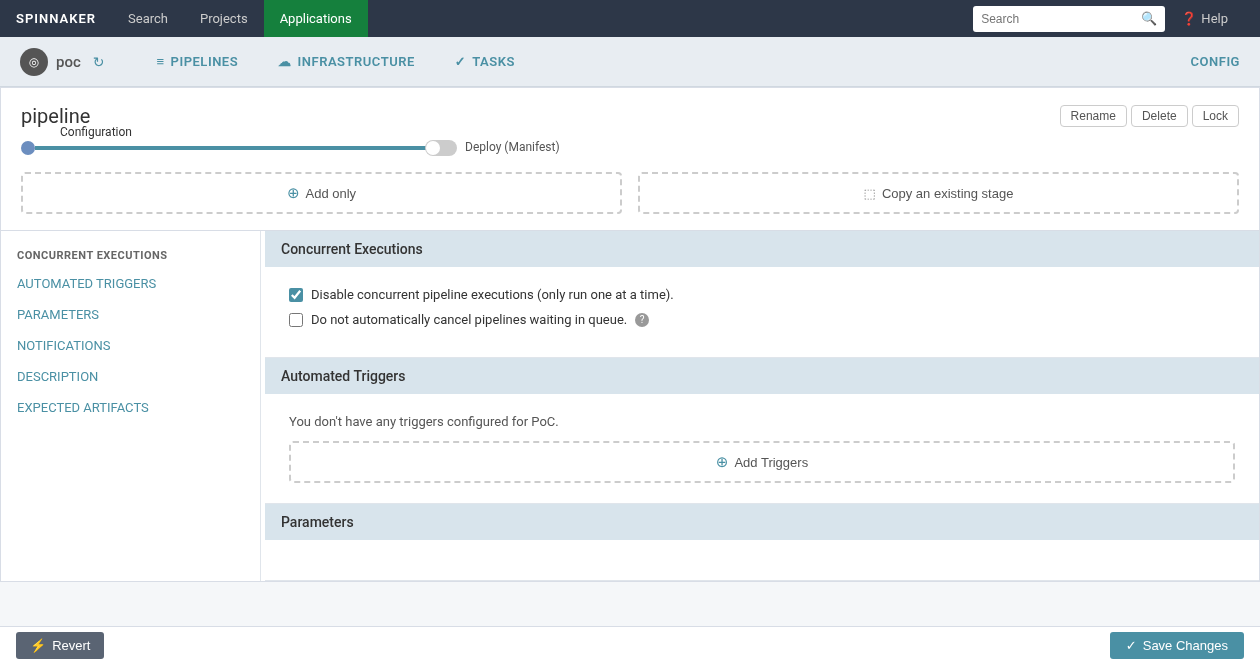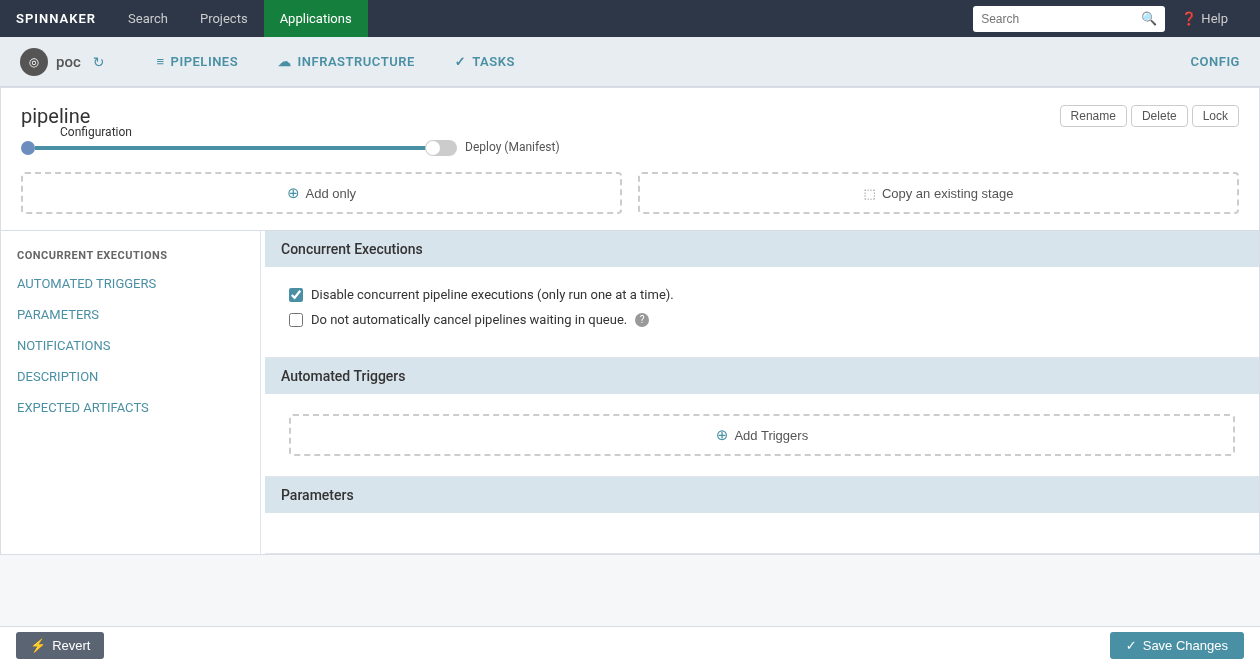--- a/index.html
+++ b/index.html
@@ -468,20 +468,21 @@
             <input type="checkbox" style="">
             <label>Do not automatically cancel pipelines waiting in queue.</label>
             <span class="help-icon">?</span>
           </div>
         </div>
       </div>
 
       <div class="section-block">
         <div class="section-header">Automated Triggers</div>
         <div class="section-body">
+          <p class="triggers-empty">You don't have any triggers configured for PoC.</p>
           <button class="add-trigger-btn">
             <span class="plus-icon">⊕</span>
             <span>Add Triggers</span>
           </button>
         </div>
       </div>
 
       <div class="section-block">
         <div class="section-header">Parameters</div>
         <div class="section-body" style="min-height:40px;">

